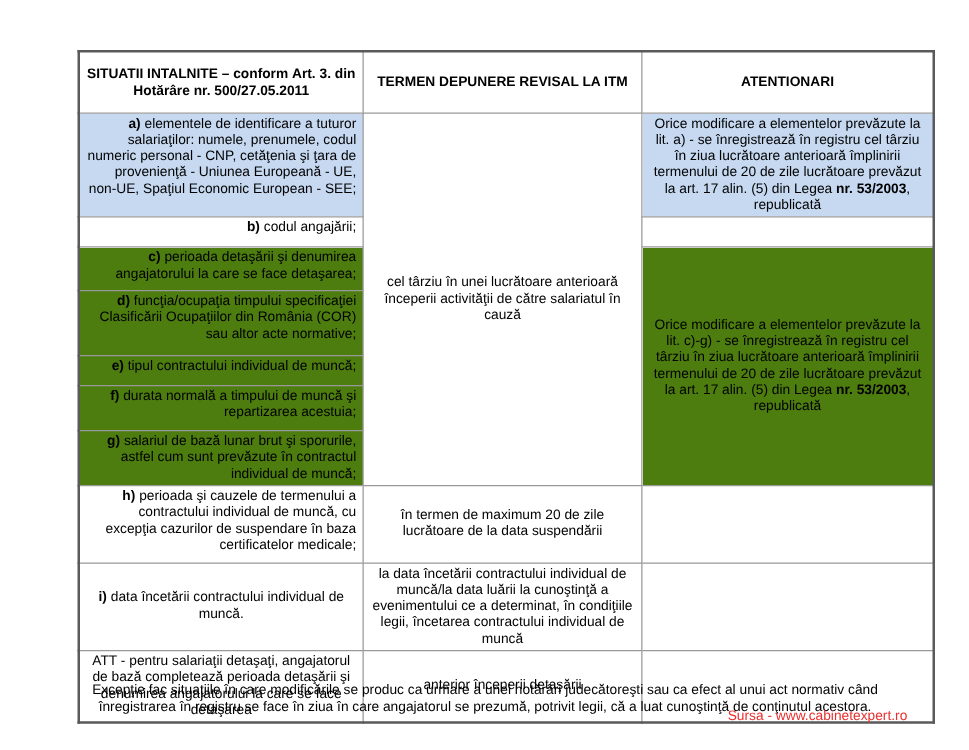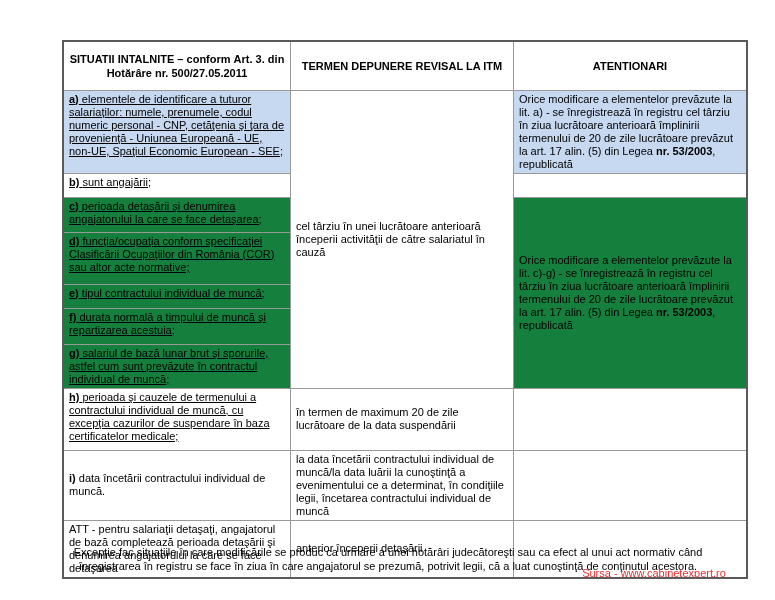--- a/index.html
+++ b/index.html
@@ -19,23 +19,23 @@
     overflow:hidden;
   }
   .main th{
     font-weight:bold;text-align:center;vertical-align:middle;
     font-size:11px;line-height:14px;background:#ffffff;
   }
   .col1{width:216px;}
   .col2{width:212px;}
   .col3{width:222px;}
   .bg-blue{background:#c6d9f1;}
-  .bg-peach{background:#15803d;}
-  .lt{text-align:left;vertical-align:top;text-decoration:underline;}
-  .cm{vertical-align:middle;}
+  .bg-peach{background:#4d7c0f;}
+  .lt{text-align:right;vertical-align:top;}
+  .cm{text-align:center;vertical-align:middle;}
   .footer-note{
     position:absolute;left:58px;top:546px;width:660px;
     font-size:11px;line-height:13.5px;color:#000;text-align:center;
   }
   .source{
     position:absolute;top:567px;left:543px;width:222px;
     text-align:center;font-size:11px;color:#e8302e;
   }
 </style>
 </head>
@@ -52,31 +52,31 @@
     <th class="col3">ATENTIONARI</th>
   </tr>
 
   <tr style="height:83px;">
     <td class="col1 bg-blue lt"><b>a)</b> <span>elementele de identificare a tuturor salariaţilor: numele, prenumele, codul numeric personal - CNP, cetăţenia şi ţara de provenienţă - Uniunea Europeană - UE, non-UE, Spaţiul Economic European - SEE;</span></td>
     <td class="col2 cm" rowspan="7">cel târziu în unei lucrătoare anterioară începerii activităţii de către salariatul în cauză</td>
     <td class="col3 bg-blue cm"><span>Orice modificare a elementelor prevăzute la lit. a) - se înregistrează în registru cel târziu în ziua lucrătoare anterioară împlinirii termenului de 20 de zile lucrătoare prevăzut la art. 17 alin. (5) din Legea </span><b>nr. 53/2003</b><span>, republicată</span></td>
   </tr>
 
   <tr style="height:24px;">
-    <td class="col1 lt"><b>b)</b> <span>sunt angajării;</span></td>
+    <td class="col1 lt"><b>b)</b> <span>codul angajării;</span></td>
     <td class="col3"></td>
   </tr>
 
   <tr style="height:35px;">
     <td class="col1 bg-peach lt"><b>c)</b> <span>perioada detaşării şi denumirea angajatorului la care se face detaşarea;</span></td>
     <td class="col3 bg-peach cm" rowspan="5"><span>Orice modificare a elementelor prevăzute la lit. c)-g)  - se înregistrează în registru cel târziu în ziua lucrătoare anterioară împlinirii termenului de 20 de zile lucrătoare prevăzut la art. 17 alin. (5) din Legea </span><b>nr. 53/2003</b><span>, republicată</span></td>
   </tr>
 
   <tr style="height:52px;">
-    <td class="col1 bg-peach lt"><b>d)</b> <span>funcţia/ocupaţia conform specificaţiei Clasificării Ocupaţiilor din România (COR) sau altor acte normative;</span></td>
+    <td class="col1 bg-peach lt"><b>d)</b> <span>funcţia/ocupaţia timpului specificaţiei Clasificării Ocupaţiilor din România (COR) sau altor acte normative;</span></td>
   </tr>
 
   <tr style="height:24px;">
     <td class="col1 bg-peach lt"><b>e)</b> <span>tipul contractului individual de muncă;</span></td>
   </tr>
 
   <tr style="height:36px;">
     <td class="col1 bg-peach lt"><b>f)</b> <span>durata normală a timpului de muncă şi repartizarea acestuia;</span></td>
   </tr>
 

